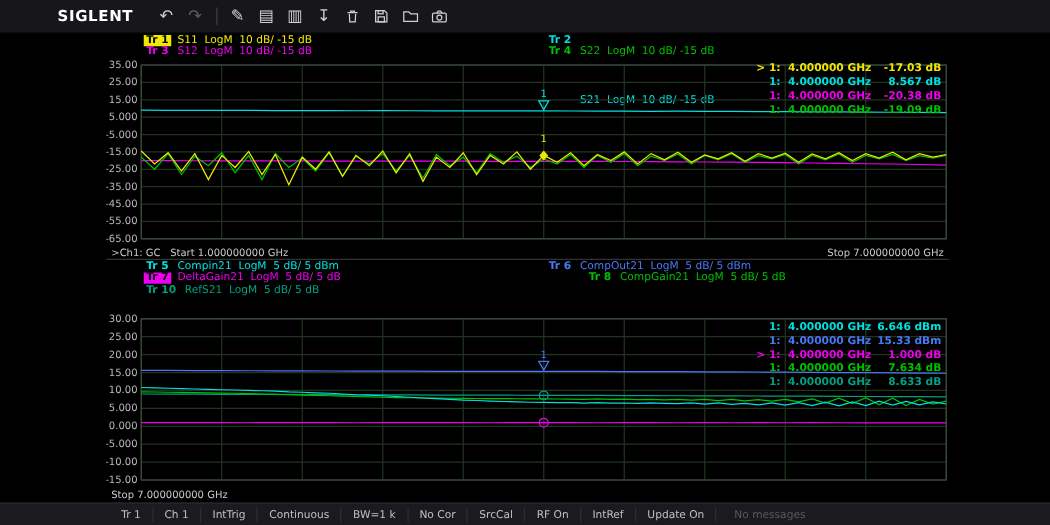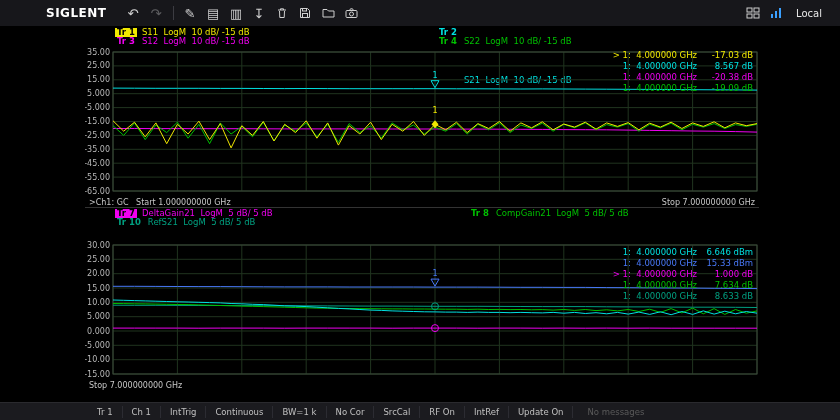--- a/index.html
+++ b/index.html
@@ -20,21 +20,21 @@
   .panel{position:absolute;left:85px;width:674px;}
   .p1{top:27px;}
   .p2{top:207px;border-top:1px solid #333;}
   .legend{padding-left:30px;}
   .lrow{display:flex;height:9px;line-height:9px;font-size:8.5px;margin-top:0.5px;}
   .lcol{width:322px;display:flex;gap:5px;white-space:pre;cursor:pointer;}
   .trid{padding:0 2px;font-weight:bold;}
   .trdesc{white-space:pre;}
   .plotwrap{position:relative;}
   .p2 .plotwrap{margin-top:12px;}
-  .readouts{position:absolute;right:6px;font-size:8.5px;line-height:11px;text-align:right;white-space:pre;}
+  .readouts{position:absolute;right:6px;font-size:8.5px;line-height:11px;text-align:right;white-space:pre;font-weight:bold;}
   .r1{top:4px;}
   .r2{top:8px;margin-left:27px;}
   .rline .rval{display:inline-block;width:56px;text-align:right;}
   .pfooter{display:flex;justify-content:space-between;font-size:8px;color:#c8c8c8;
            padding:2px 4px 0 4px;height:11px;line-height:9px;white-space:pre;}
   .kbd{display:inline-block;width:11px;height:8px;background:#2f6fe8;border-radius:2px;
        margin-right:5px;vertical-align:-1px;}
   
   .statusbar{position:absolute;left:0;right:0;top:402px;height:18px;background:#1b1b1f;
              border-top:1px solid #2a2a2e;display:flex;align-items:center;
@@ -94,44 +94,20 @@
       <div class="tb-icon">
         <svg width="13" height="12" viewBox="0 0 13 12">
           <g fill="none" stroke="#d0d0d0">
             <rect x="1" y="3.5" width="11" height="7" rx="1"></rect>
             <circle cx="6.5" cy="7" r="2"></circle>
             <path d="M4.5 3.5 L5.5 1.8 H7.5 L8.5 3.5"></path>
           </g>
         </svg>
       </div>
     </div>
-  <div class="tb-right">
-    <div class="tb-icons" id="tb-right-icons">
-        <div class="tb-icon">
-          <svg width="14" height="12" viewBox="0 0 14 12">
-            <g fill="none" stroke="#d0d0d0">
-              <rect x="1" y="1" width="5" height="4"></rect>
-              <rect x="8" y="1" width="5" height="4"></rect>
-              <rect x="1" y="7" width="5" height="4"></rect>
-              <rect x="8" y="7" width="5" height="4"></rect>
-            </g>
-          </svg>
-        </div>
-        <div class="tb-icon">
-          <svg width="12" height="12" viewBox="0 0 12 12">
-            <g fill="#3aa0ff">
-              <rect x="1" y="7" width="2" height="4"></rect>
-              <rect x="5" y="4" width="2" height="7"></rect>
-              <rect x="9" y="1" width="2" height="10"></rect>
-            </g>
-          </svg>
-        </div>
-      </div>
-    <span class="local">Local</span>
-  </div>
 </div>
 
 <div class="panel p1">
   <div class="legend" id="legend1">
       <div class="lrow">
         <div class="lcol"><span class="trid" style="background: rgb(240, 232, 0); color: rgb(0, 0, 0);">Tr 1</span><span class="trdesc" style="color: rgb(240, 232, 0); text-align: center;">S11  LogM  10 dB/ -15 dB</span></div>
         <div class="lcol"><span class="trid" style="color: rgb(0, 224, 224);">Tr 2</span><span class="trdesc" style="color: rgb(0, 224, 224); margin-top: 48px;">S21  LogM  10 dB/ -15 dB</span></div>
       </div>
       <div class="lrow">
         <div class="lcol"><span class="trid" style="color: rgb(240, 0, 240);">Tr 3</span><span class="trdesc" style="color: rgb(240, 0, 240);">S12  LogM  10 dB/ -15 dB</span></div>
@@ -187,20 +163,24 @@
   </div>
   <div class="pfooter">
     <span>&gt;Ch1: GC   Start 1.000000000 GHz</span>
     <span>Stop 7.000000000 GHz</span>
   </div>
 </div>
 
 <div class="panel p2">
   <div class="legend" id="legend2">
       <div class="lrow">
+        <div class="lcol"><span class="trid" style="color: rgb(0, 224, 224);">Tr 5</span><span class="trdesc" style="color: rgb(0, 224, 224);">Compin21  LogM  5 dB/ 5 dBm</span></div>
+        <div class="lcol"><span class="trid" style="color: rgb(72, 120, 248);">Tr 6</span><span class="trdesc" style="color: rgb(72, 120, 248);">CompOut21  LogM  5 dB/ 5 dBm</span></div>
+      </div>
+      <div class="lrow">
         <div class="lcol"><span class="trid" style="background: rgb(240, 0, 240); color: rgb(0, 0, 0);">Tr 7</span><span class="trdesc" style="color: rgb(240, 0, 240);">DeltaGain21  LogM  5 dB/ 5 dB</span></div>
         <div class="lcol"><span class="trid" style="color: rgb(0, 192, 0); margin-left: 32px;">Tr 8</span><span class="trdesc" style="color: rgb(0, 192, 0);">CompGain21  LogM  5 dB/ 5 dB</span></div>
       </div>
       <div class="lrow">
         <div class="lcol"><span class="trid" style="color: rgb(0, 160, 128);">Tr 10</span><span class="trdesc" style="color: rgb(0, 160, 128);">RefS21  LogM  5 dB/ 5 dB</span></div>
       </div>
     </div>
   <div class="plotwrap">
     <svg id="chart2" width="674" height="140">
         <line x1="28.0" y1="6" x2="28.0" y2="135" stroke="#20341f" stroke-width="1"></line>

